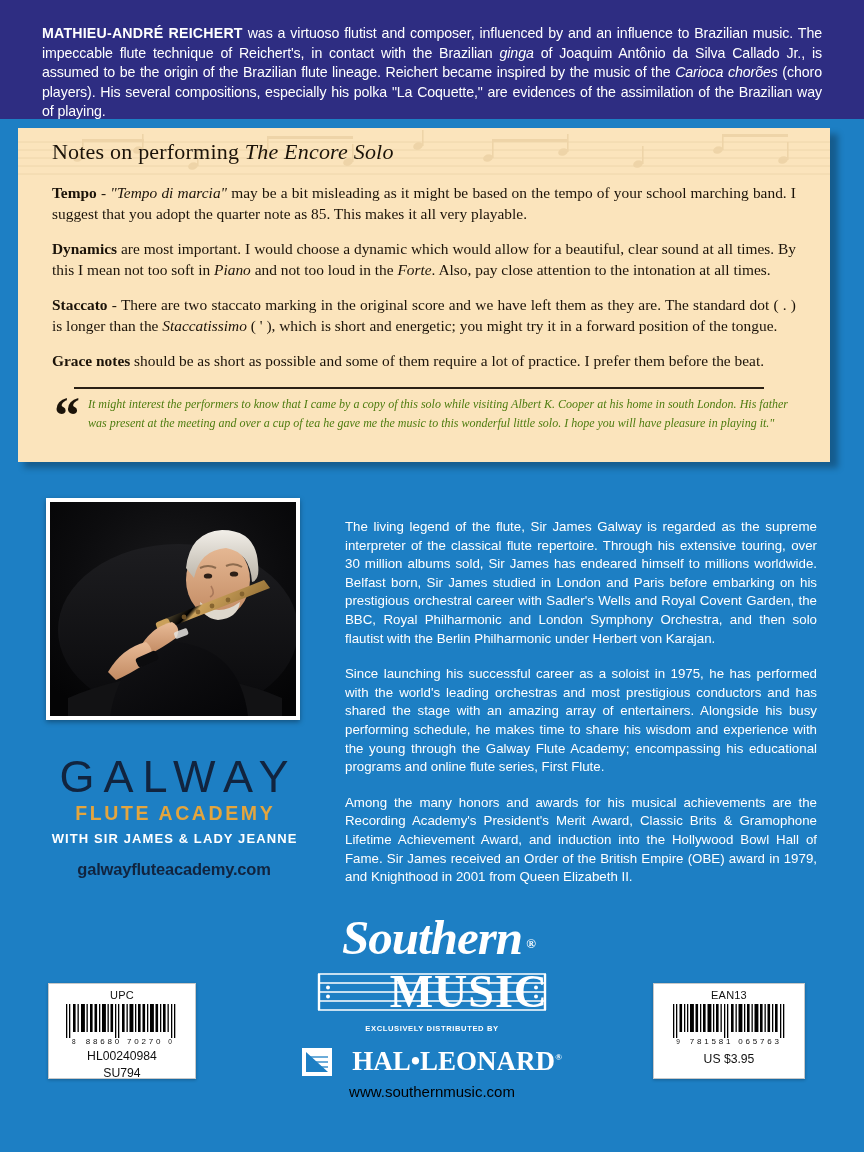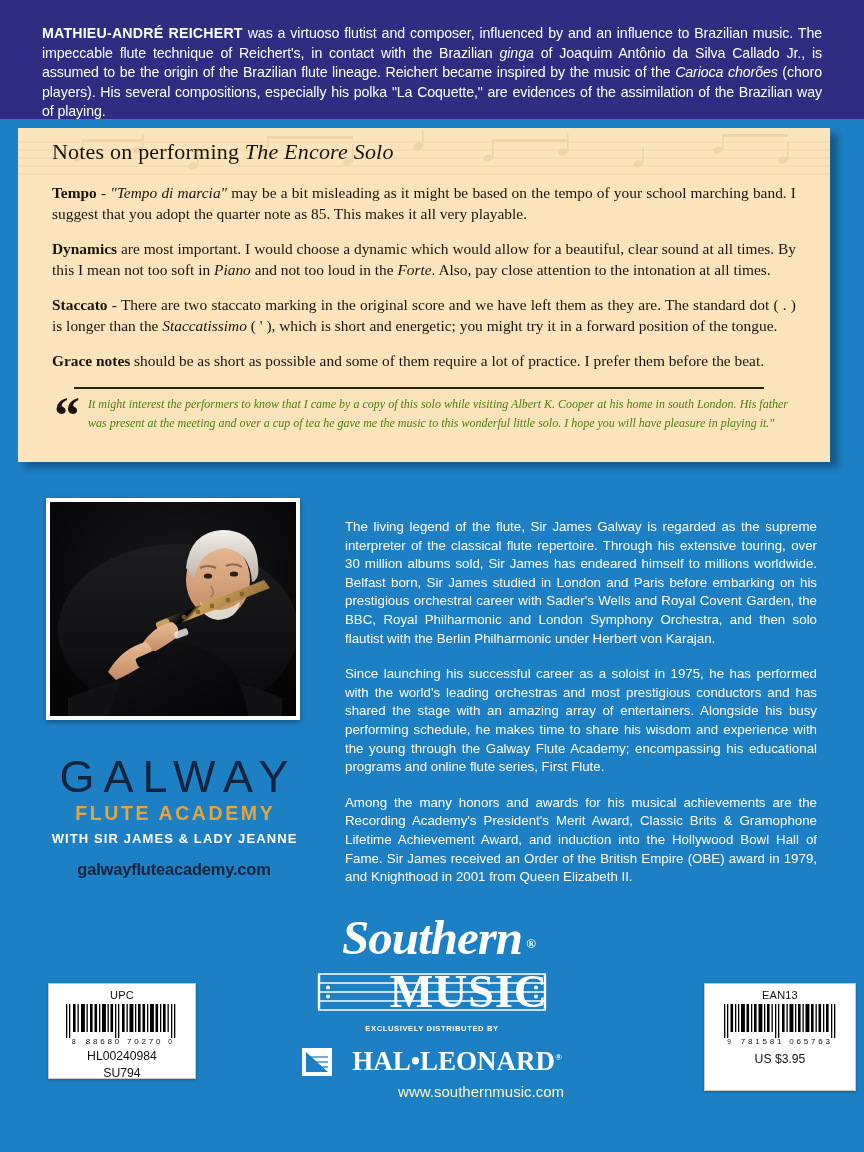--- a/index.html
+++ b/index.html
@@ -253,36 +253,36 @@
     position: relative;
   }
   .hl-text .reg {
     font-size: 9px;
     vertical-align: super;
   }
   .southern-url {
     position: absolute;
     left: 300px; top: 1083px;
     width: 264px;
-    text-align: right;
+    text-align: center;
     font-family: "Liberation Sans", sans-serif;
     font-size: 15px;
-    color: #fef9c3;
+    color: #000000;
   }
 
   
   .barcode-box {
     position: absolute;
     background: #ffffff;
     border: 1px solid #c8c8c8;
     text-align: center;
     box-shadow: 0 1px 3px rgba(0,0,0,0.25);
   }
   .barcode-box.upc { left: 48px; top: 983px; width: 148px; height: 96px; }
-  .barcode-box.ean { left: 704px; top: 983px; width: 152px; height: 108px; }
+  .barcode-box.ean { left: 653px; top: 983px; width: 152px; height: 96px; }
   .bc-label {
     font-family: "Liberation Sans", sans-serif;
     font-size: 11px;
     color: #111;
     margin-top: 5px;
     letter-spacing: 0.2px;
   }
   .bc-bars { margin: 3px auto 0 auto; display: block; }
   .bc-digits {
     font-family: "Liberation Sans", sans-serif;

